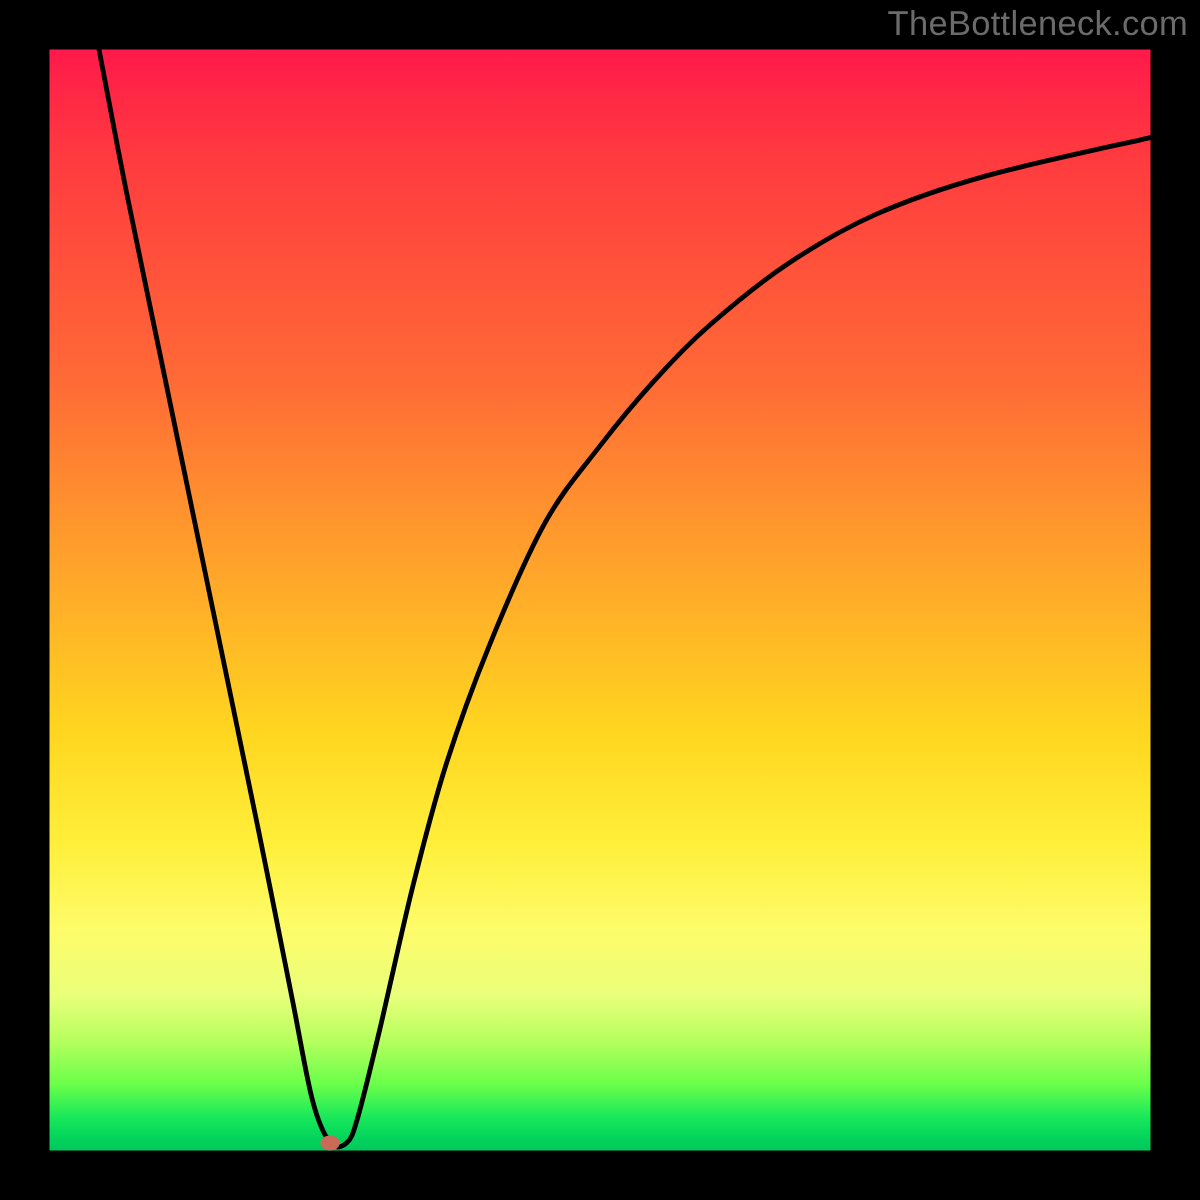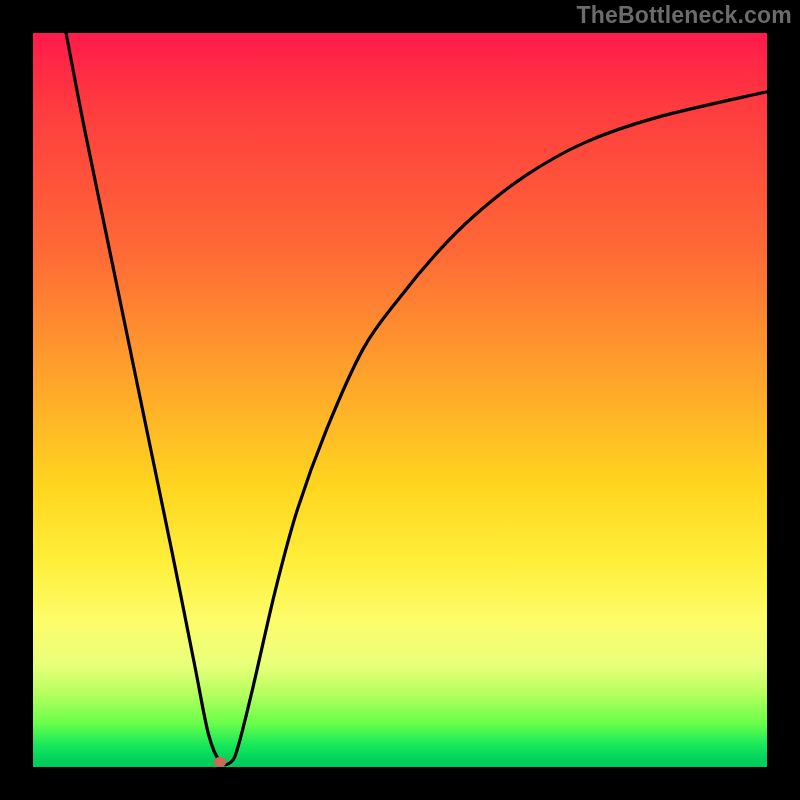--- a/index.html
+++ b/index.html
@@ -39,21 +39,21 @@
       #02d25c 99%,
       #02c95d 100%
     );
   }
   .watermark {
     position: absolute;
     top: 2px;
     right: 8px;
     color: #6b6b6b;
     font-size: 23px;
-    font-weight: 700;
+    font-weight: 400;
     letter-spacing: 0.2px;
     user-select: none;
   }
   svg.curve {
     position: absolute;
     left: 0;
     top: 0;
     width: 734px;
     height: 734px;
     overflow: visible;

